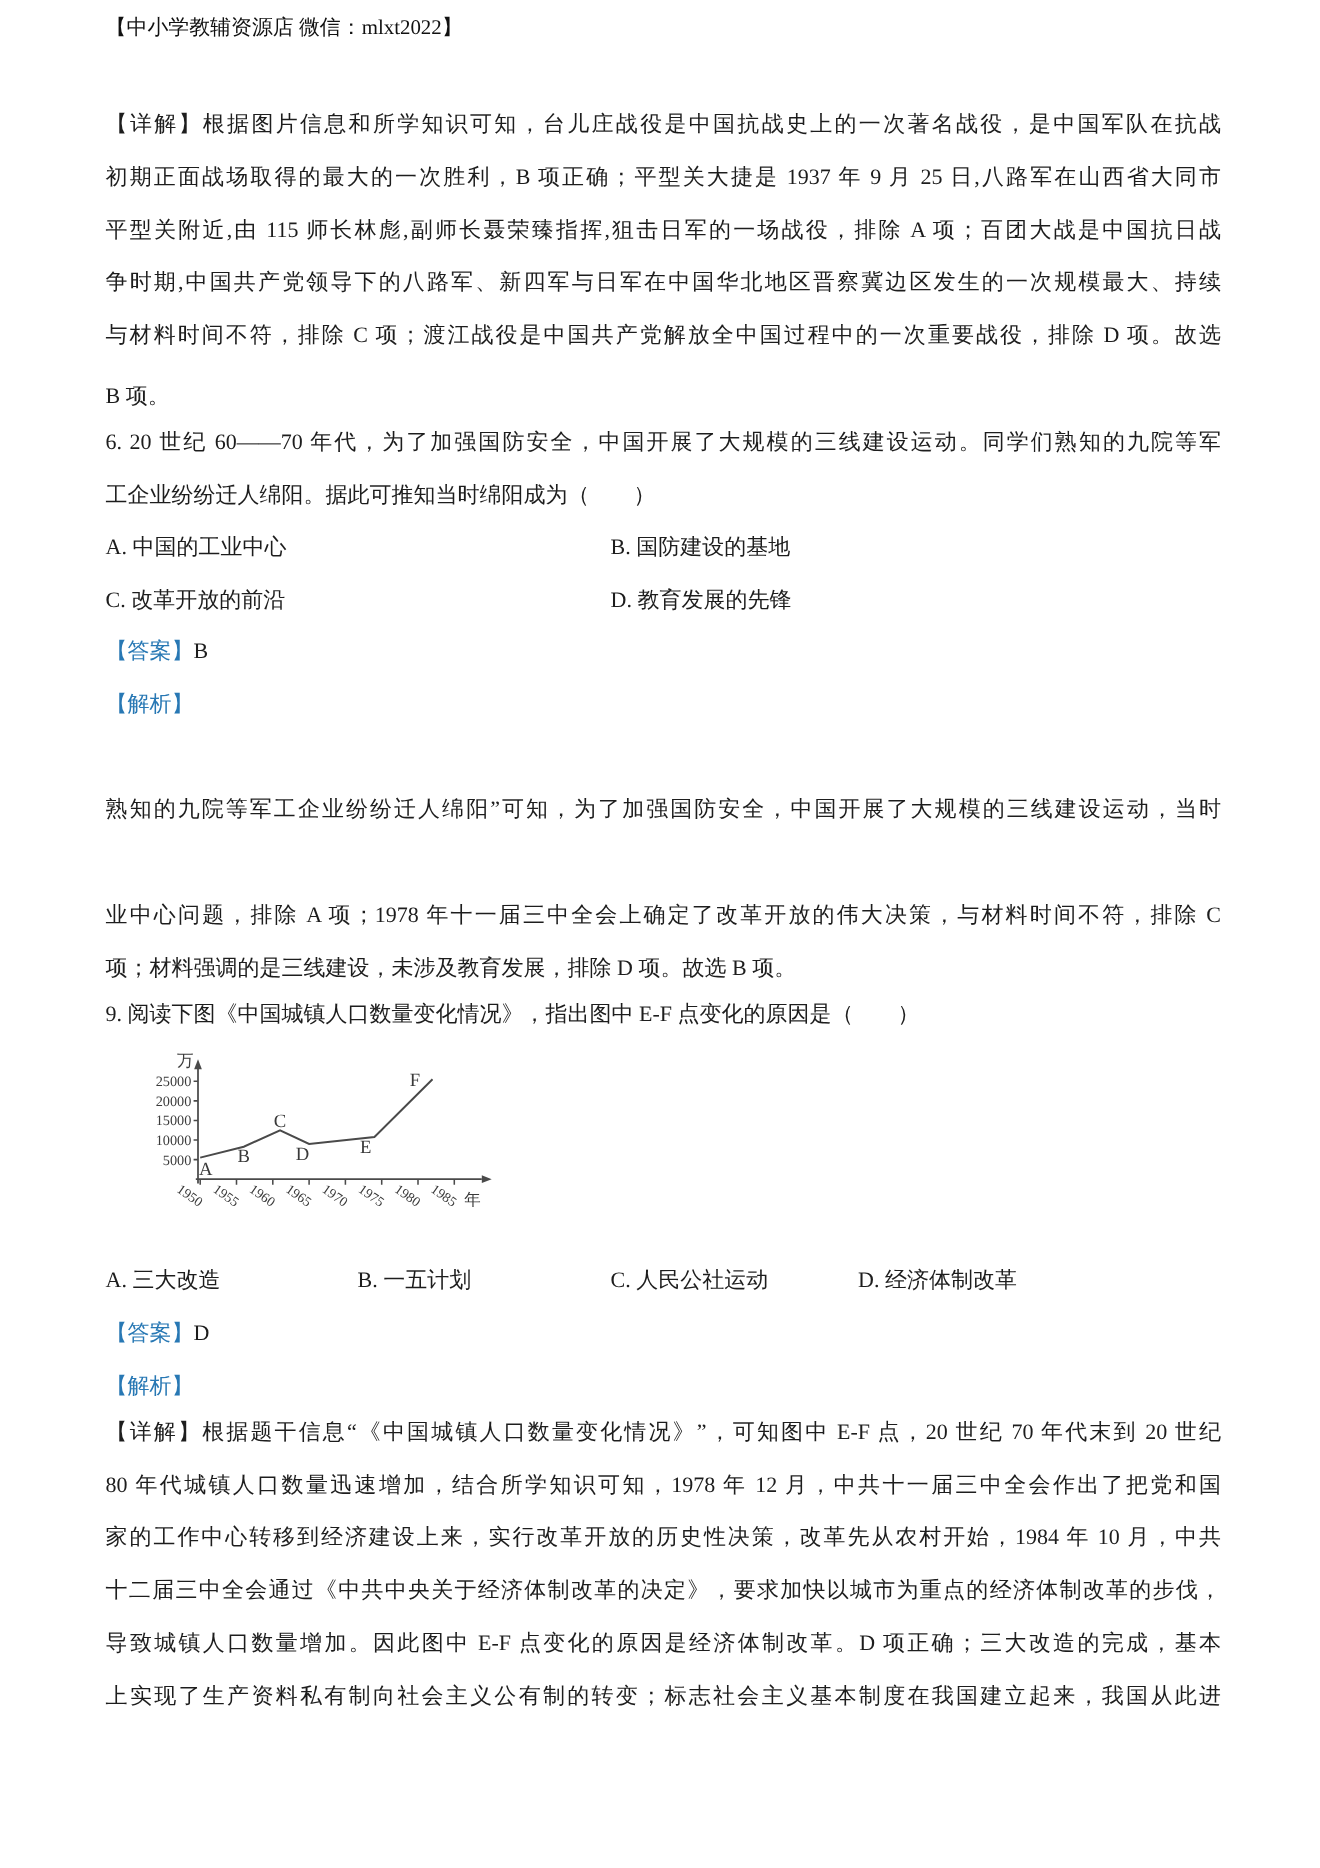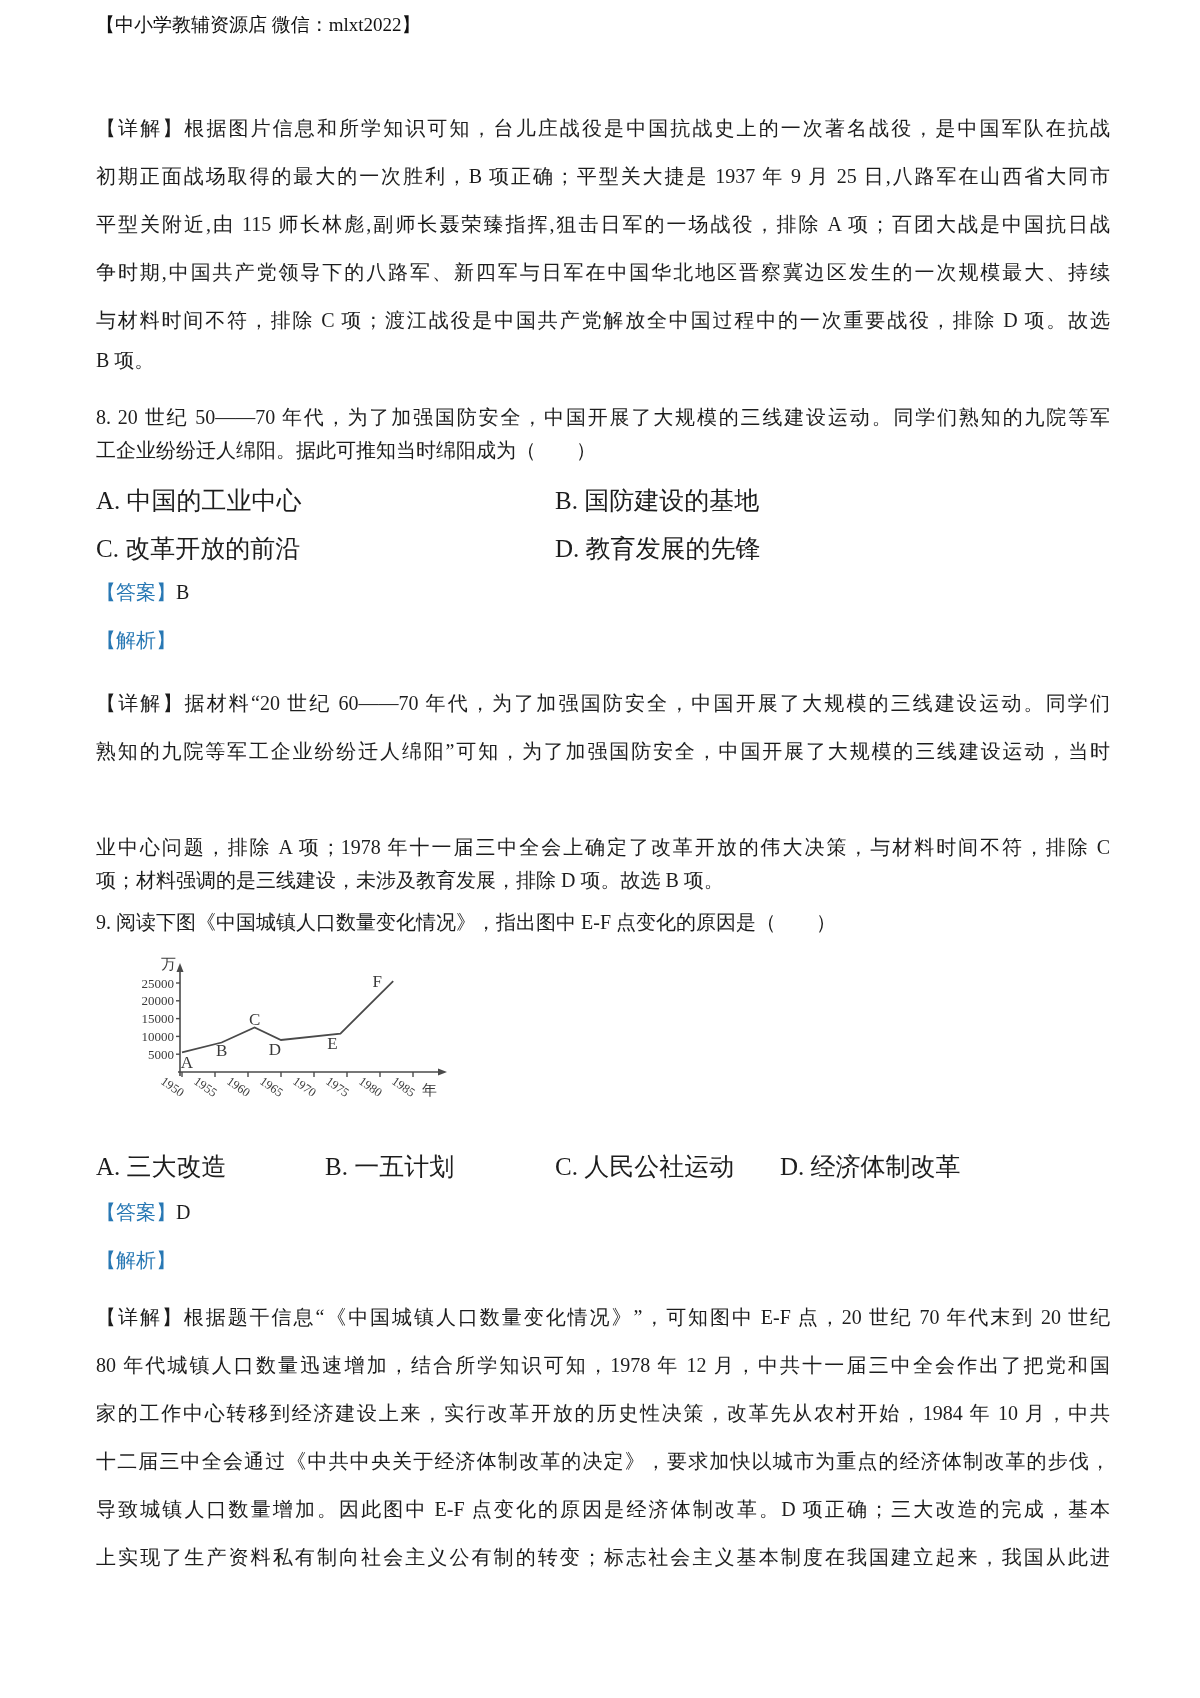--- a/index.html
+++ b/index.html
@@ -7,62 +7,61 @@
     position:relative;
     width:1200px;height:1698px;
     margin:0 auto;
     background:#ffffff;
     font-family:"Liberation Serif","DejaVu Serif",serif;
     color:#1d1d1d;
     overflow:hidden;
   }
   .abs{position:absolute;left:96px;width:1014px;font-size:20px;line-height:28px;}
   .hdr{position:absolute;left:96px;top:12px;font-size:19px;color:#111;}
-  .jl{text-align:justify;text-align-last:justify;margin-top:15px;}
+  .jl{text-align:justify;text-align-last:justify;}
   .tag{color:#2878b4;text-align:right;}
-  .optwrap{position:absolute;left:96px;width:1014px;height:28px;font-size:25px;}
+  .optwrap{position:absolute;left:96px;width:1014px;height:28px;font-size:20px;}
   .opt{position:absolute;top:0;white-space:nowrap;}
   .chart{position:absolute;left:100px;top:952px;width:360px;height:172px;}
   .chart svg{display:block;}
   .chart text{font-family:"Liberation Serif","DejaVu Serif",serif;fill:#3a3a3a;}
 </style>
 </head>
 <body>
 
 <div class="page">
 
   <div class="hdr">【中小学教辅资源店 微信：mlxt2022】</div>
 
   <div class="abs jl" style="top:99px">【详解】根据图片信息和所学知识可知，台儿庄战役是中国抗战史上的一次著名战役，是中国军队在抗战</div>
   <div class="abs jl" style="top:147px">初期正面战场取得的最大的一次胜利，B 项正确；平型关大捷是 1937 年 9 月 25 日,八路军在山西省大同市</div>
   <div class="abs jl" style="top:195px">平型关附近,由 115 师长林彪,副师长聂荣臻指挥,狙击日军的一场战役，排除 A 项；百团大战是中国抗日战</div>
   <div class="abs jl" style="top:243px">争时期,中国共产党领导下的八路军、新四军与日军在中国华北地区晋察冀边区发生的一次规模最大、持续</div>
   <div class="abs jl" style="top:291px">与材料时间不符，排除 C 项；渡江战役是中国共产党解放全中国过程中的一次重要战役，排除 D 项。故选</div>
   <div class="abs" style="top:346px">B 项。</div>
 
-  <div class="abs jl" style="top:388px">8. 20 世纪 50——70 年代，为了加强国防安全，中国开展了大规模的三线建设运动。同学们熟知的九院等军</div>
+  <div class="abs jl" style="top:388px">6. 20 世纪 60——70 年代，为了加强国防安全，中国开展了大规模的三线建设运动。同学们熟知的九院等军</div>
   <div class="abs" style="top:436px">工企业纷纷迁人绵阳。据此可推知当时绵阳成为（　　）</div>
 
   <div class="optwrap" style="top:484px">
     <span class="opt" style="left:0">A. 中国的工业中心</span>
     <span class="opt" style="left:459px">B. 国防建设的基地</span>
   </div>
   <div class="optwrap" style="top:532px">
     <span class="opt" style="left:0">C. 改革开放的前沿</span>
     <span class="opt" style="left:459px">D. 教育发展的先锋</span>
   </div>
 
   <div class="abs" style="top:578px">
     <span class="tag">【答案】</span><span>B</span>
   </div>
   <div class="abs" style="top:626px">
     <span class="tag">【解析】</span>
   </div>
 
-  <div class="abs jl" style="top:674px">【详解】据材料“20 世纪 60——70 年代，为了加强国防安全，中国开展了大规模的三线建设运动。同学们</div>
   <div class="abs jl" style="top:722px">熟知的九院等军工企业纷纷迁人绵阳”可知，为了加强国防安全，中国开展了大规模的三线建设运动，当时</div>
   <div class="abs jl" style="top:818px">业中心问题，排除 A 项；1978 年十一届三中全会上确定了改革开放的伟大决策，与材料时间不符，排除 C</div>
   <div class="abs" style="top:866px">项；材料强调的是三线建设，未涉及教育发展，排除 D 项。故选 B 项。</div>
 
   <div class="abs" style="top:908px">9. 阅读下图《中国城镇人口数量变化情况》，指出图中 E-F 点变化的原因是（　　）</div>
 
   <div class="chart">
     <svg id="chart-svg" width="360" height="172" viewBox="0 0 360 172">
         <g>
           <line x1="80" y1="124" x2="80" y2="18" stroke="#4a4a4a" stroke-width="1.6"></line>

